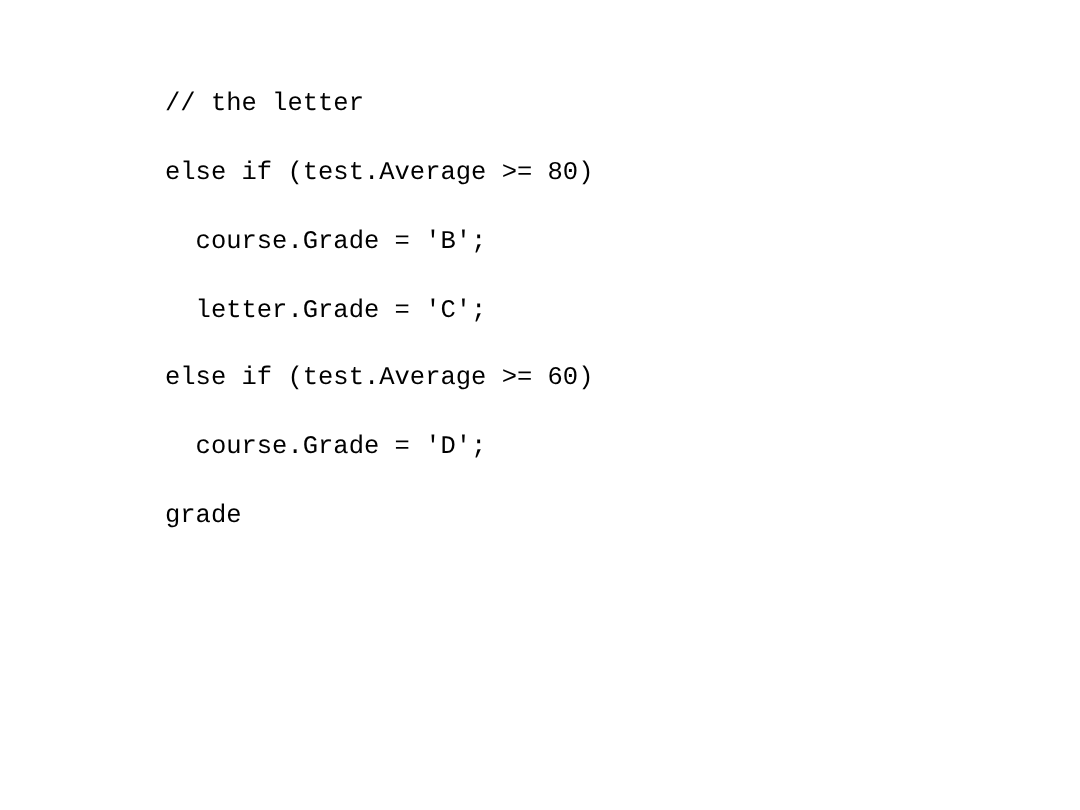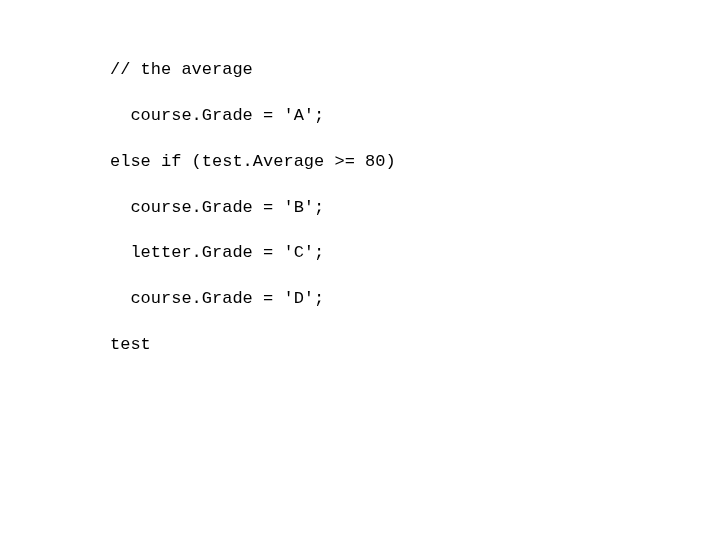--- a/index.html
+++ b/index.html
@@ -18,27 +18,27 @@
       white-space: pre;
     }
     .line {
       display: block;
     }
   </style>
 </head>
 <body>
 
 <div class="code-block">
-<span class="line">// the average</span>
-<span class="line">  course.Grade = 'A';</span>
+<span class="line">// the letter</span>
 <span class="line">else if (test.Average &gt;= 80)</span>
 <span class="line">  course.Grade = 'B';</span>
 <span class="line">  letter.Grade = 'C';</span>
+<span class="line">else if (test.Average &gt;= 60)</span>
 <span class="line">  course.Grade = 'D';</span>
-<span class="line">test</span>
+<span class="line">grade</span>
 
 <span class="line"></span>
 
 
 
 
 
 </div>
 
 </body></html>

